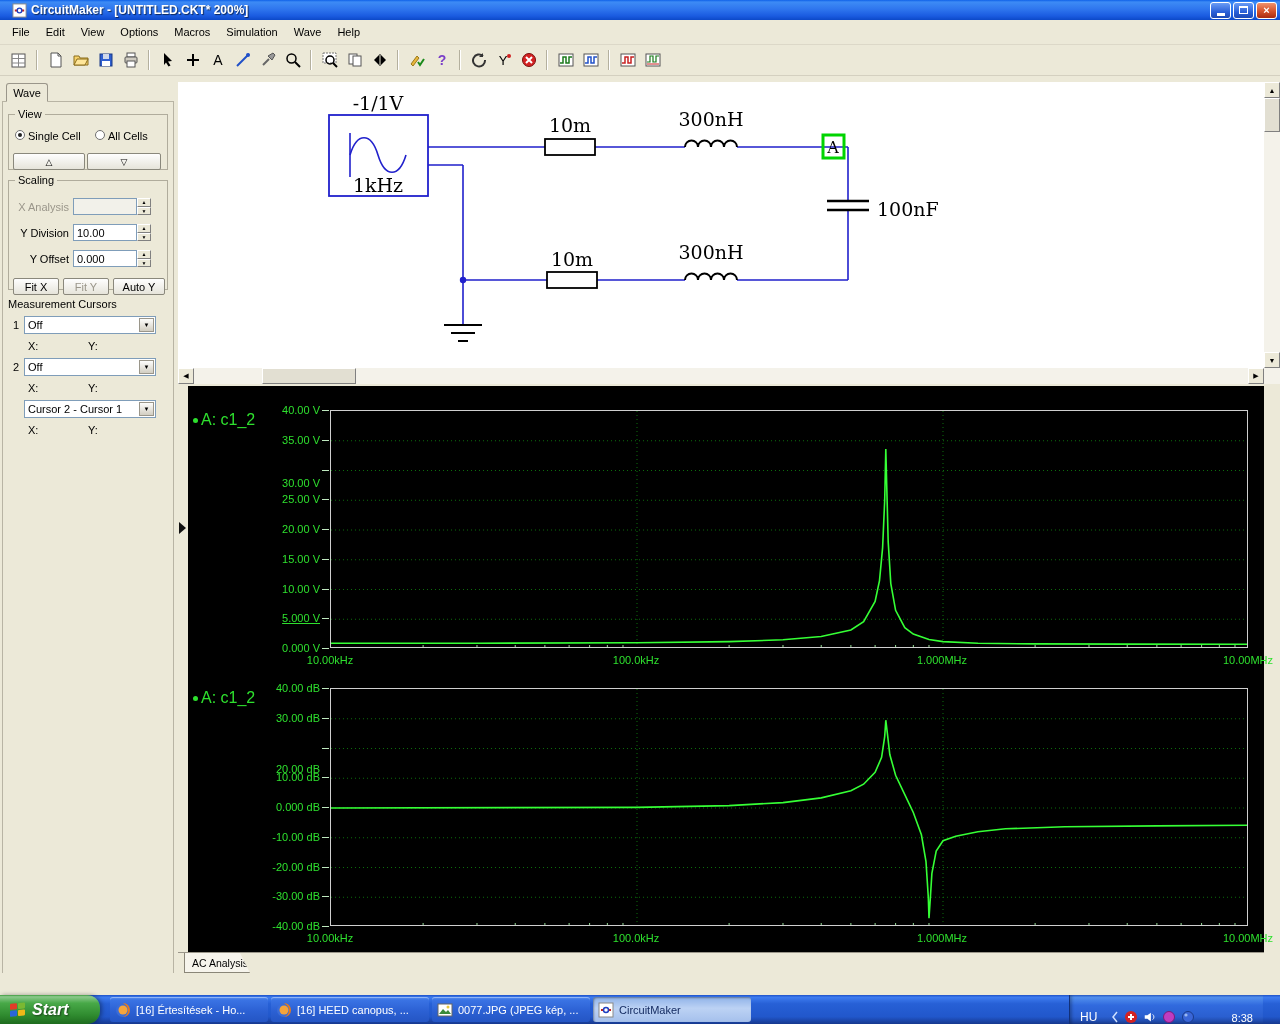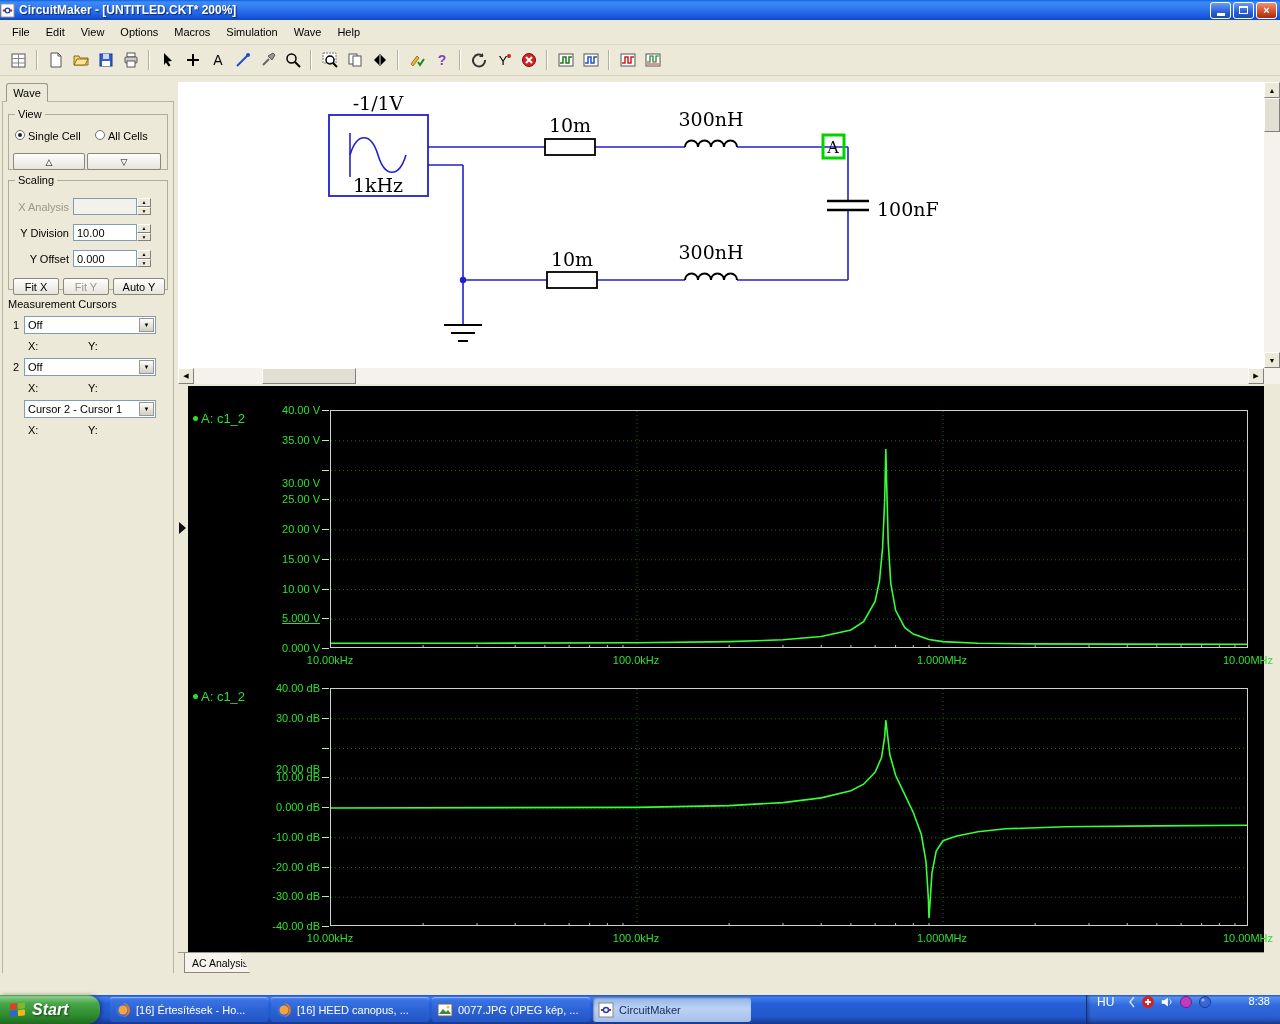--- a/index.html
+++ b/index.html
@@ -2,21 +2,21 @@
 <html><head>
 <meta charset="utf-8">
 <style>
   *{margin:0;padding:0;box-sizing:border-box;}
   html,body{width:1280px;height:1024px;overflow:hidden;}
   body{font-family:"Liberation Sans",sans-serif;background:#ece9d8;position:relative;font-size:11px;color:#000;}
 
   
   #titlebar{position:absolute;left:0;top:0;width:1280px;height:20px;
     background:linear-gradient(180deg,#0f61e8 0%,#3d8bf5 10%,#2f76ee 45%,#1a5be0 80%,#0c49c8 100%);
-    display:flex;align-items:center;color:#fff;font-weight:bold;font-size:12px;gap:4px;padding-left:0;}
+    display:flex;align-items:center;color:#fff;font-weight:bold;font-size:12px;gap:4px;padding-left:12px;}
   #title-text{text-shadow:1px 1px 1px rgba(0,0,0,.6);white-space:nowrap;}
   #win-btns{margin-left:auto;display:flex;gap:2px;padding-right:3px;}
   .wbtn{width:21px;height:17px;border:1px solid #fff;border-radius:3px;display:flex;align-items:center;justify-content:center;color:#fff;font-size:11px;line-height:1;}
   .wbtn.blue{background:linear-gradient(180deg,#6a9cf5,#2a60d8 60%,#1c48b4);}
   .wbtn.red{background:linear-gradient(180deg,#f0926e,#d4512a 55%,#a82a10);font-weight:bold;}
   .glyph-min{width:8px;height:3px;background:#fff;margin-top:8px;}
   .glyph-max{width:9px;height:8px;border:1px solid #fff;border-top-width:2px;}
 
   
   #menubar{position:absolute;left:0;top:20px;width:1280px;height:25px;background:#ece9d8;display:flex;align-items:center;border-bottom:1px solid #dcd8c8;padding-left:4px;}
@@ -68,42 +68,42 @@
   #wave-bg{position:absolute;left:188px;top:386px;width:1076px;height:566px;background:#000;}
   #splitter-arrow{position:absolute;left:179px;top:522px;width:0;height:0;border-top:6px solid transparent;border-bottom:6px solid transparent;border-left:7px solid #111;}
   .plot-block{position:absolute;width:1076px;height:268px;}
   .plot-svg{position:absolute;left:142px;top:0;background:#000;border:1px solid #cfcfcf;}
   line.grid{stroke:#0c6e0c;stroke-width:1;stroke-dasharray:1 3;}
   line.mtick{stroke:#9adf9a;stroke-width:1;}
   polyline.trace{fill:none;stroke-width:1.6;}
   .ylab{position:absolute;width:132px;left:0;text-align:right;color:#2ee02e;font-size:11px;white-space:nowrap;}
   .ytick{position:absolute;left:134px;width:7px;height:1px;background:#bfe8bf;}
   .xlab{position:absolute;top:244px;transform:translateX(-50%);color:#2ee02e;font-size:11px;white-space:nowrap;}
-  .trace-label{position:absolute;left:5px;top:1px;color:#2ee02e;font-size:13px;display:flex;align-items:center;gap:3px;}
+  .trace-label{position:absolute;left:5px;top:1px;color:#2ee02e;font-size:16px;display:flex;align-items:center;gap:3px;}
   .tl-dot{width:5px;height:5px;border-radius:50%;background:#2ee02e;}
 
   
   #analysis-strip{position:absolute;left:178px;top:952px;width:1086px;height:21px;background:#ece9d8;border-top:1px solid #9a968a;}
   #analysis-tab{position:absolute;left:6px;top:0;width:66px;height:20px;background:#f6f4ec;clip-path:polygon(0 0,56px 0,66px 100%,0 100%);display:flex;align-items:center;padding-left:7px;font-size:10.5px;border-left:1px solid #8a8678;border-bottom:1px solid #8a8678;}
 
   #status-strip{position:absolute;left:0;top:973px;width:1280px;height:22px;background:#ece9d8;}
 
   
   #taskbar{position:absolute;left:0;top:995px;width:1280px;height:29px;
     background:linear-gradient(180deg,#1e52c8 0%,#3e7cf0 8%,#2760d6 30%,#2157cb 75%,#16388e 100%);}
   #start-btn{position:absolute;left:0;top:0;width:100px;height:29px;border-radius:0 13px 13px 0;
     background:linear-gradient(180deg,#3c993c 0%,#8cc98c 6%,#48a948 28%,#2f8b2f 70%,#1f6b1f 100%);
     display:flex;align-items:center;gap:5px;padding-left:9px;color:#fff;font-style:italic;font-weight:bold;font-size:16px;
     text-shadow:1px 1px 2px rgba(0,0,0,.55);box-shadow:2px 0 4px rgba(0,0,0,.35);}
   #tasks{position:absolute;left:110px;top:2px;height:25px;display:flex;gap:3px;}
   .task-btn{width:158px;height:25px;border-radius:3px;display:flex;align-items:center;gap:5px;padding:0 5px;color:#fff;font-size:11px;
     background:linear-gradient(180deg,#5a92f2 0%,#3a73e4 12%,#2c61d4 55%,#2455c4 100%);box-shadow:inset 0 1px 0 rgba(255,255,255,.35);}
   .task-btn.active{background:linear-gradient(180deg,#8fb2e8 0%,#bcd2f4 45%,#a5c0ec 100%);box-shadow:inset 1px 1px 2px rgba(0,0,0,.35);color:#10275e;}
   .task-label{white-space:nowrap;overflow:hidden;}
-  #tray{position:absolute;right:0;top:0;width:194px;height:29px;display:flex;align-items:flex-start;color:#fff;
+  #tray{position:absolute;right:17px;top:0;width:194px;height:29px;display:flex;align-items:flex-end;color:#fff;
     background:linear-gradient(180deg,#2a62d8 0%,#5290ee 8%,#316ade 35%,#2a5fd0 75%,#1b3f96 100%);
     border-left:1px solid #123078;box-shadow:inset 2px 0 3px rgba(0,0,0,.25);}
   #tray-lang{margin-left:10px;font-size:12px;}
   #tray-icons{display:flex;gap:5px;margin-left:14px;align-items:center;}
   #tray-time{margin-left:auto;margin-right:10px;font-size:11px;}
 </style>
 </head>
 <body>
 
 <div id="titlebar">

